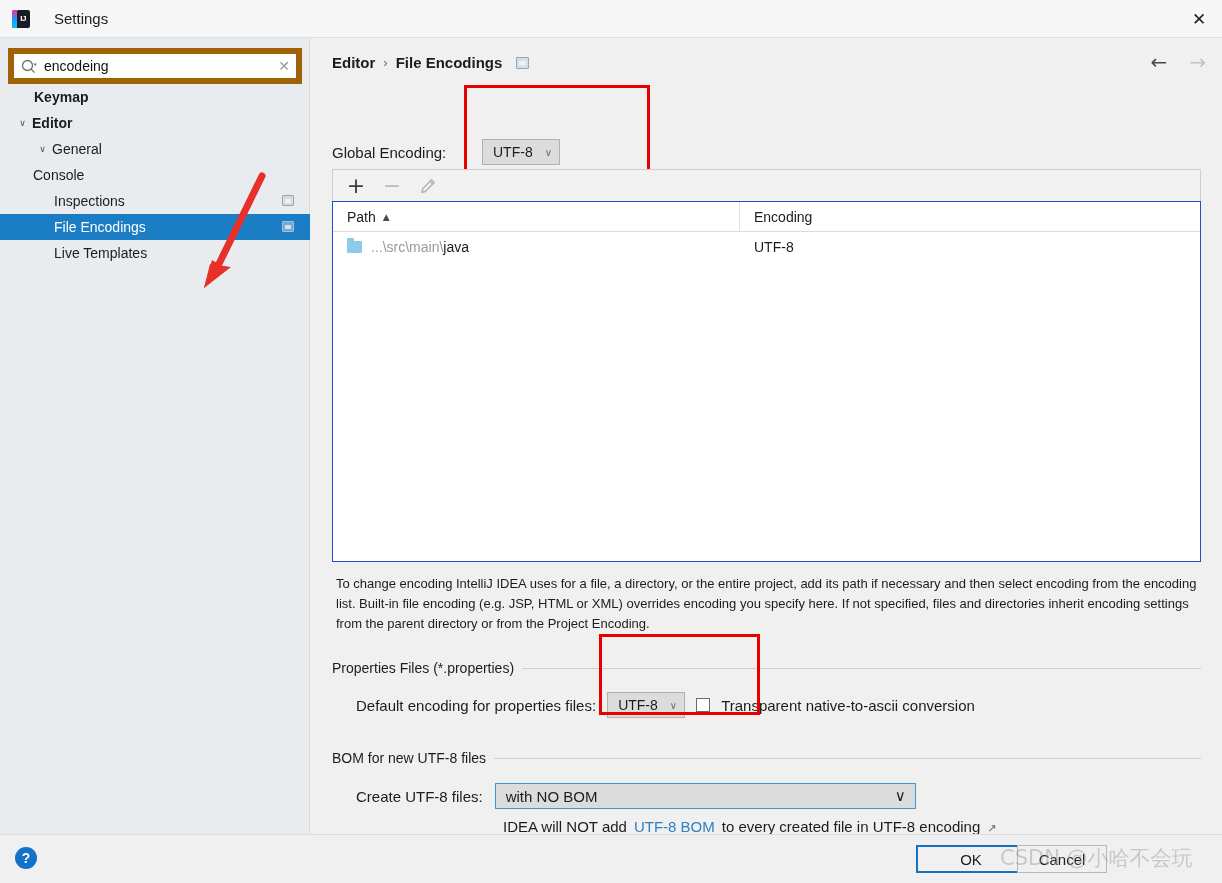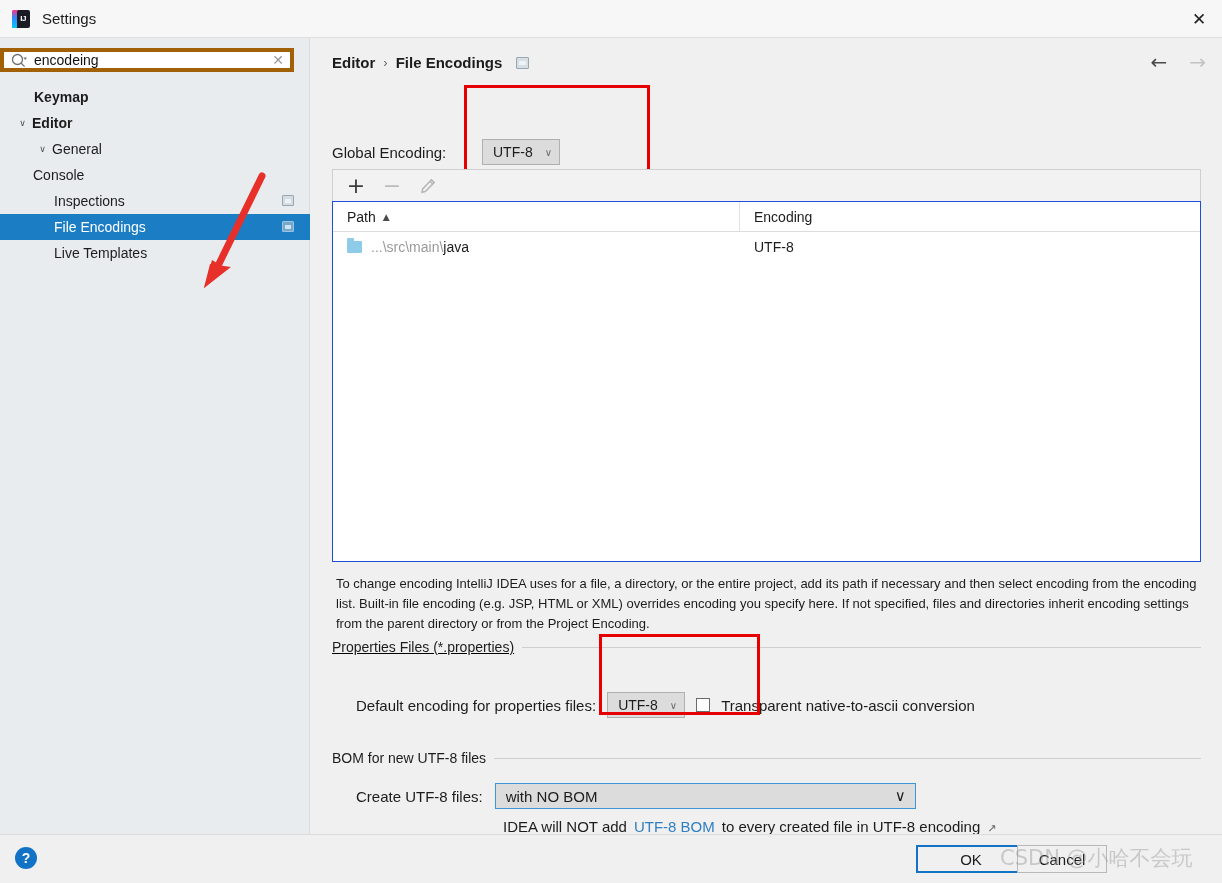--- a/index.html
+++ b/index.html
@@ -16,21 +16,21 @@
   }
 
   
   .titlebar {
     position: absolute; left: 0; top: 0; width: 1222px; height: 38px;
     background: #f7f7f7;
     border-bottom: 1px solid #dfdfdf;
     display: flex; align-items: center;
   }
   .title-icon {
-    width: 18px; height: 18px; margin-left: 12px; margin-right: 12px;
+    width: 18px; height: 18px; margin-left: 12px; margin-right: 24px;
     border-radius: 2px;
     background: linear-gradient(135deg, #ff318c 0%, #ff318c 18%, #1b1b26 18%, #1b1b26 100%);
     position: relative; overflow: hidden;
     display: flex; align-items: center; justify-content: center;
   }
   .title-icon::before {
     content: ""; position: absolute; left: 0; bottom: 0;
     width: 5px; height: 100%;
     background: linear-gradient(180deg,#ff318c 0%, #2d8cff 45%, #00c8ff 100%);
   }
@@ -50,22 +50,22 @@
     font-family: "DejaVu Sans", sans-serif;
   }
 
   
   .sidebar {
     position: absolute; left: 0; top: 38px; width: 310px; height: 796px;
     background: #e8ecef;
     border-right: 1px solid #dcdcdc;
   }
   .search-wrap {
-    position: absolute; left: 0; top: 10px; width: 294px; height: 24px;
-    background: #ffffff; border: 4px solid #a16207;
+    position: absolute; left: 8px; top: 10px; width: 294px; height: 36px;
+    background: #ffffff; border: 6px solid #a16207;
     display: flex; align-items: center;
   }
   .search-mag {
     width: 26px; height: 22px; display: flex; align-items: center; justify-content: center;
     margin-left: 2px;
   }
   .search-input {
     flex: 1; border: none; outline: none; background: transparent;
     font-family: "Liberation Sans", sans-serif; font-size: 14px; color: #111;
     padding: 0 2px;
@@ -212,21 +212,21 @@
   }
 
   
   .group-title-row {
     position: absolute; display: flex; align-items: center; gap: 8px; width: 869px;
   }
   .group-title-row .gt {
     font-size: 14px; color: #1c1c1c; white-space: nowrap;
   }
   .group-line { flex: 1; height: 1px; background: #cfcfcf; }
-  #grp-props { left: 21px; top: 601px; text-decoration: underline; }
+  #grp-props { left: 21px; top: 622px; }
   #grp-bom   { left: 21px; top: 712px; }
 
   .props-row {
     position: absolute; left: 45px; top: 654px;
     display: flex; align-items: center; gap: 11px;
     font-size: 15px; color: #1c1c1c;
   }
   .chk {
     width: 14px; height: 14px; border: 1px solid #6b6b6b; background: #fff;
     display: inline-block; flex: 0 0 auto; cursor: pointer;

